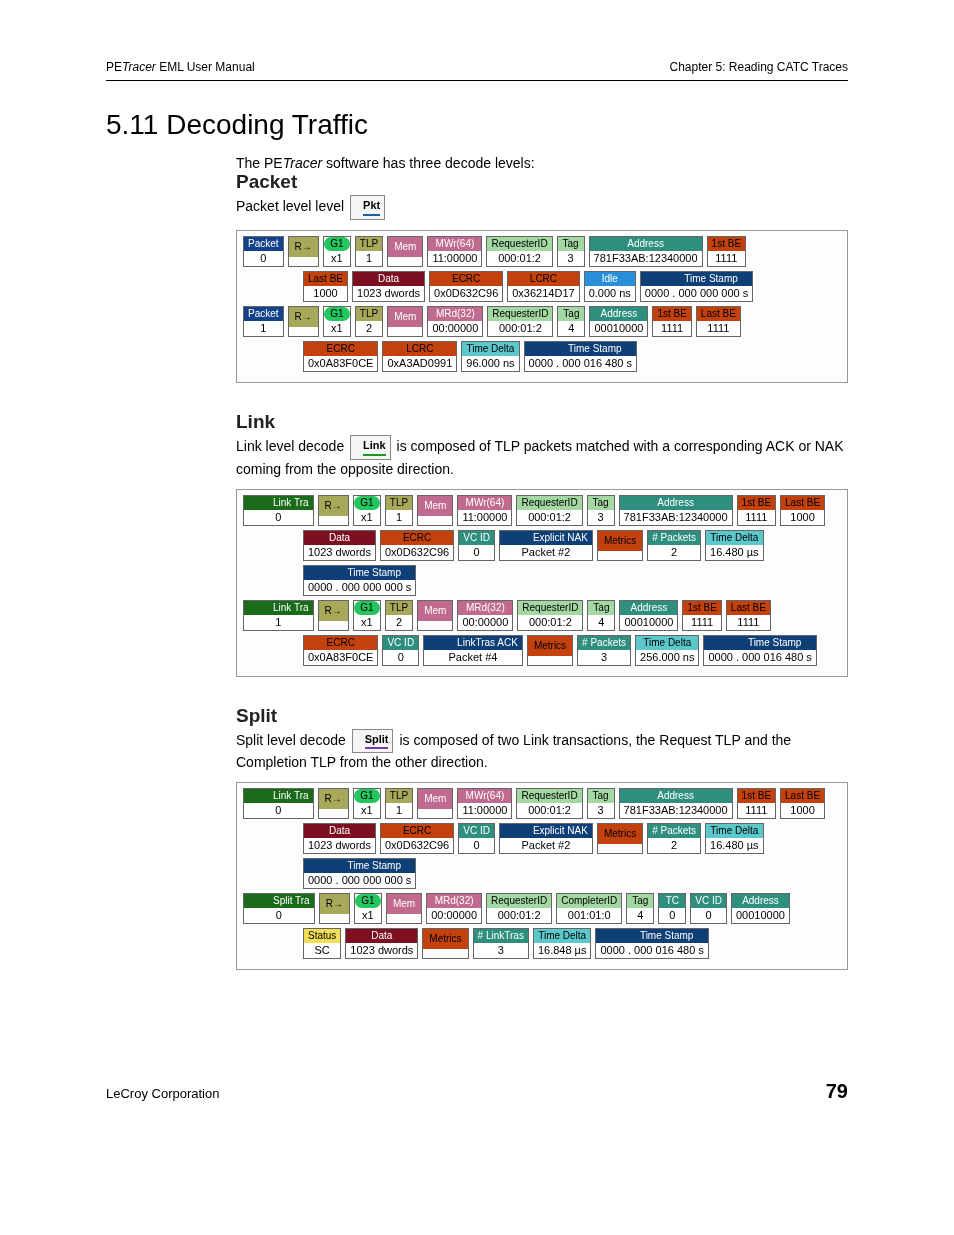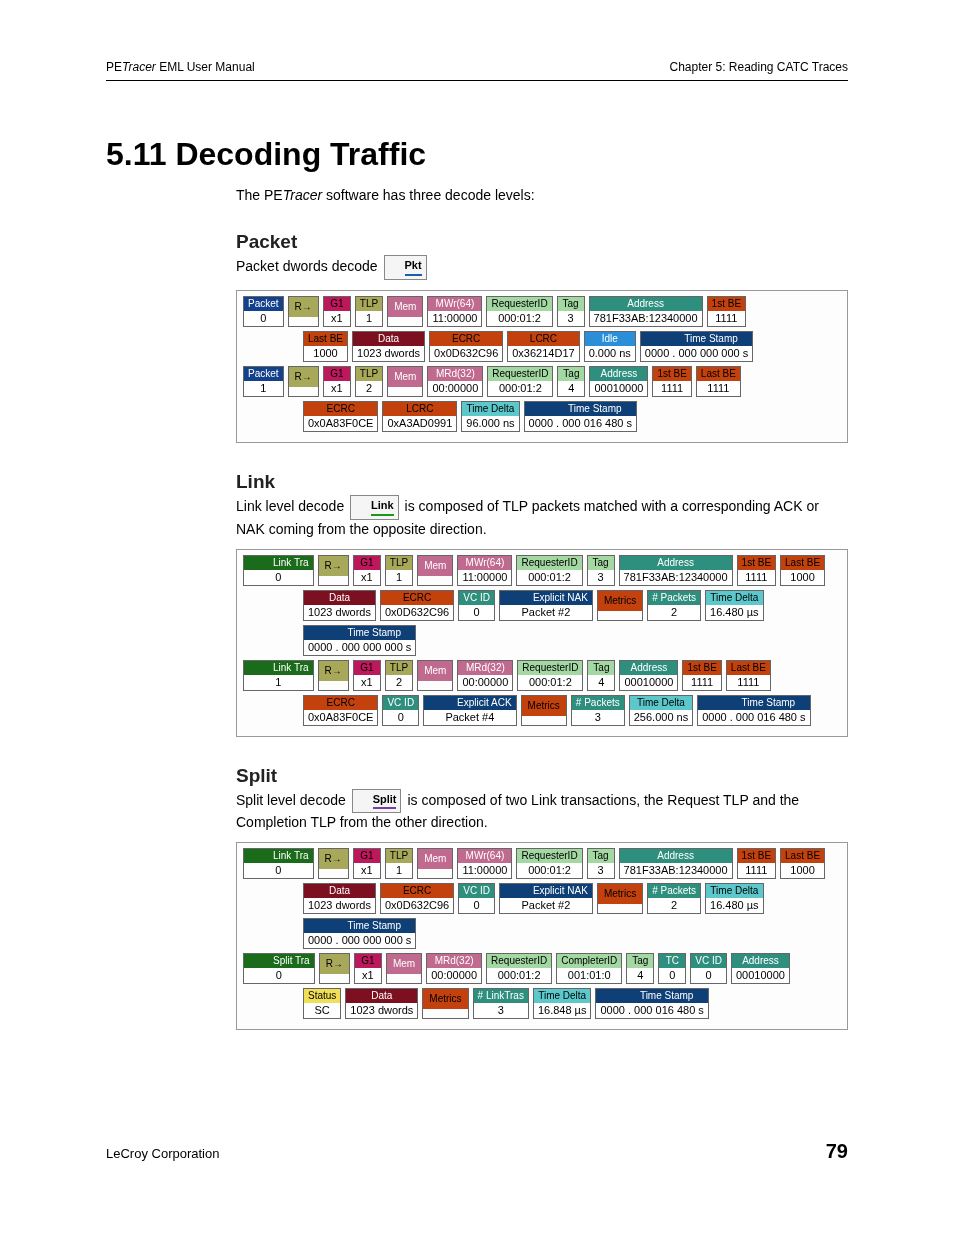--- a/index.html
+++ b/index.html
@@ -10,43 +10,43 @@
     font-size: 13px;
     color: #000;
     background: #fff;
   }
   .hdr {
     display: flex;
     justify-content: space-between;
     font-size: 12px;
     border-bottom: 1px solid #000;
     padding-bottom: 6px;
-    margin-bottom: 55px;
+    margin-bottom: 28px;
   }
   .hdr .em { font-style: italic; }
   h1 {
-    font-size: 32px;
-    font-weight: bold;
+    font-size: 28px;
+    font-weight: normal;
     margin: 0 0 14px 0;
   }
   .body-indent { margin-left: 130px; }
-  .intro { font-size: 14px; margin-bottom: 28px; }
+  .intro { font-size: 14px; }
   h2 {
     font-size: 19px;
     font-weight: bold;
     margin: 0 0 2px 0;
     color: #222;
   }
   .para { font-size: 14px; line-height: 1.35; margin-bottom: 10px; }
   .btn-ico {
     display: inline-block;
     border: 1px solid #888;
     background: #f5f5f5;
     font-size: 11px;
-    padding: 2px 4px 3px 20px;
+    padding: 2px 4px 3px 12px;
     vertical-align: middle;
     margin: 0 2px;
   }
   .btn-ico .top { border-bottom: 2px solid; padding-bottom: 1px; display:block; font-weight:bold;}
   .pkt-color .top { border-color: #1a5da8; }
   .link-color .top { border-color: #1a9a1a; }
   .split-color .top { border-color: #7a3aa8; }
 
   
   .trace {
@@ -72,21 +72,21 @@
   .cell .v {
     background: #fff;
     padding: 2px 4px;
     white-space: nowrap;
     color: #000;
   }
   
   .c-navy   .h { background:#14418c; color:#fff; }
   .c-navy2  .h { background:#0e3f77; color:#fff;padding-left:33px; }
   .c-dgreen .h { background:#1a6b1a; color:#fff;padding-left:29px; }
-  .c-lgreen .h { background:#be185d; color:#000; }
+  .c-lgreen .h { background:#22c55e; color:#000;border-radius:7px; }
   .c-teal   .h { background:#2f8f7e; color:#fff; }
   .c-ltgreen .h{ background:#a3d8a3; color:#000; }
   .c-gray   .h { background:#c2410c; color:#000; }
   .c-olive  .h { background:#a8a85a; color:#000; }
   .c-maroon .h { background:#7c1020; color:#fff; }
   .c-pink   .h { background:#c06a8f; color:#fff; }
   .c-blue   .h { background:#2a8fd8; color:#fff; }
   .c-cyan   .h { background:#5cc8cc; color:#000; }
   .c-yellow .h { background:#f1df55; color:#000; }
 
@@ -113,21 +113,21 @@
 
 <h1>5.11 Decoding Traffic</h1>
 
 <div class="body-indent">
   <div class="intro">
     <span>The PE</span><span style="font-style:italic">Tracer</span><span> software has three decode levels:</span>
   </div>
 
   <h2>Packet</h2>
   <div class="para">
-    <span>Packet dwords decode </span>
+    <span>Packet level level </span>
     <span class="btn-ico pkt-color"><span class="top">Pkt</span></span>
   </div>
 
   <div class="trace">
 
     <div class="row">
       <div class="cell c-navy">
           <div class="h"><span>Packet</span></div>
           <div class="v">0</div>
         </div>
@@ -398,21 +398,21 @@
     <div class="row indent">
       <div class="cell c-gray">
           <div class="h">ECRC</div>
           <div class="v">0x0A83F0CE</div>
         </div>
       <div class="cell c-teal">
           <div class="h">VC ID</div>
           <div class="v">0</div>
         </div>
       <div class="cell c-navy2">
-          <div class="h">Explicit ACK</div>
+          <div class="h">LinkTras ACK</div>
           <div class="v">Packet #4</div>
         </div>
       <div class="cell c-gray single">
           <div class="h">Metrics</div>
         </div>
       <div class="cell c-teal">
           <div class="h"># Packets</div>
           <div class="v">3</div>
         </div>
       <div class="cell c-cyan">

